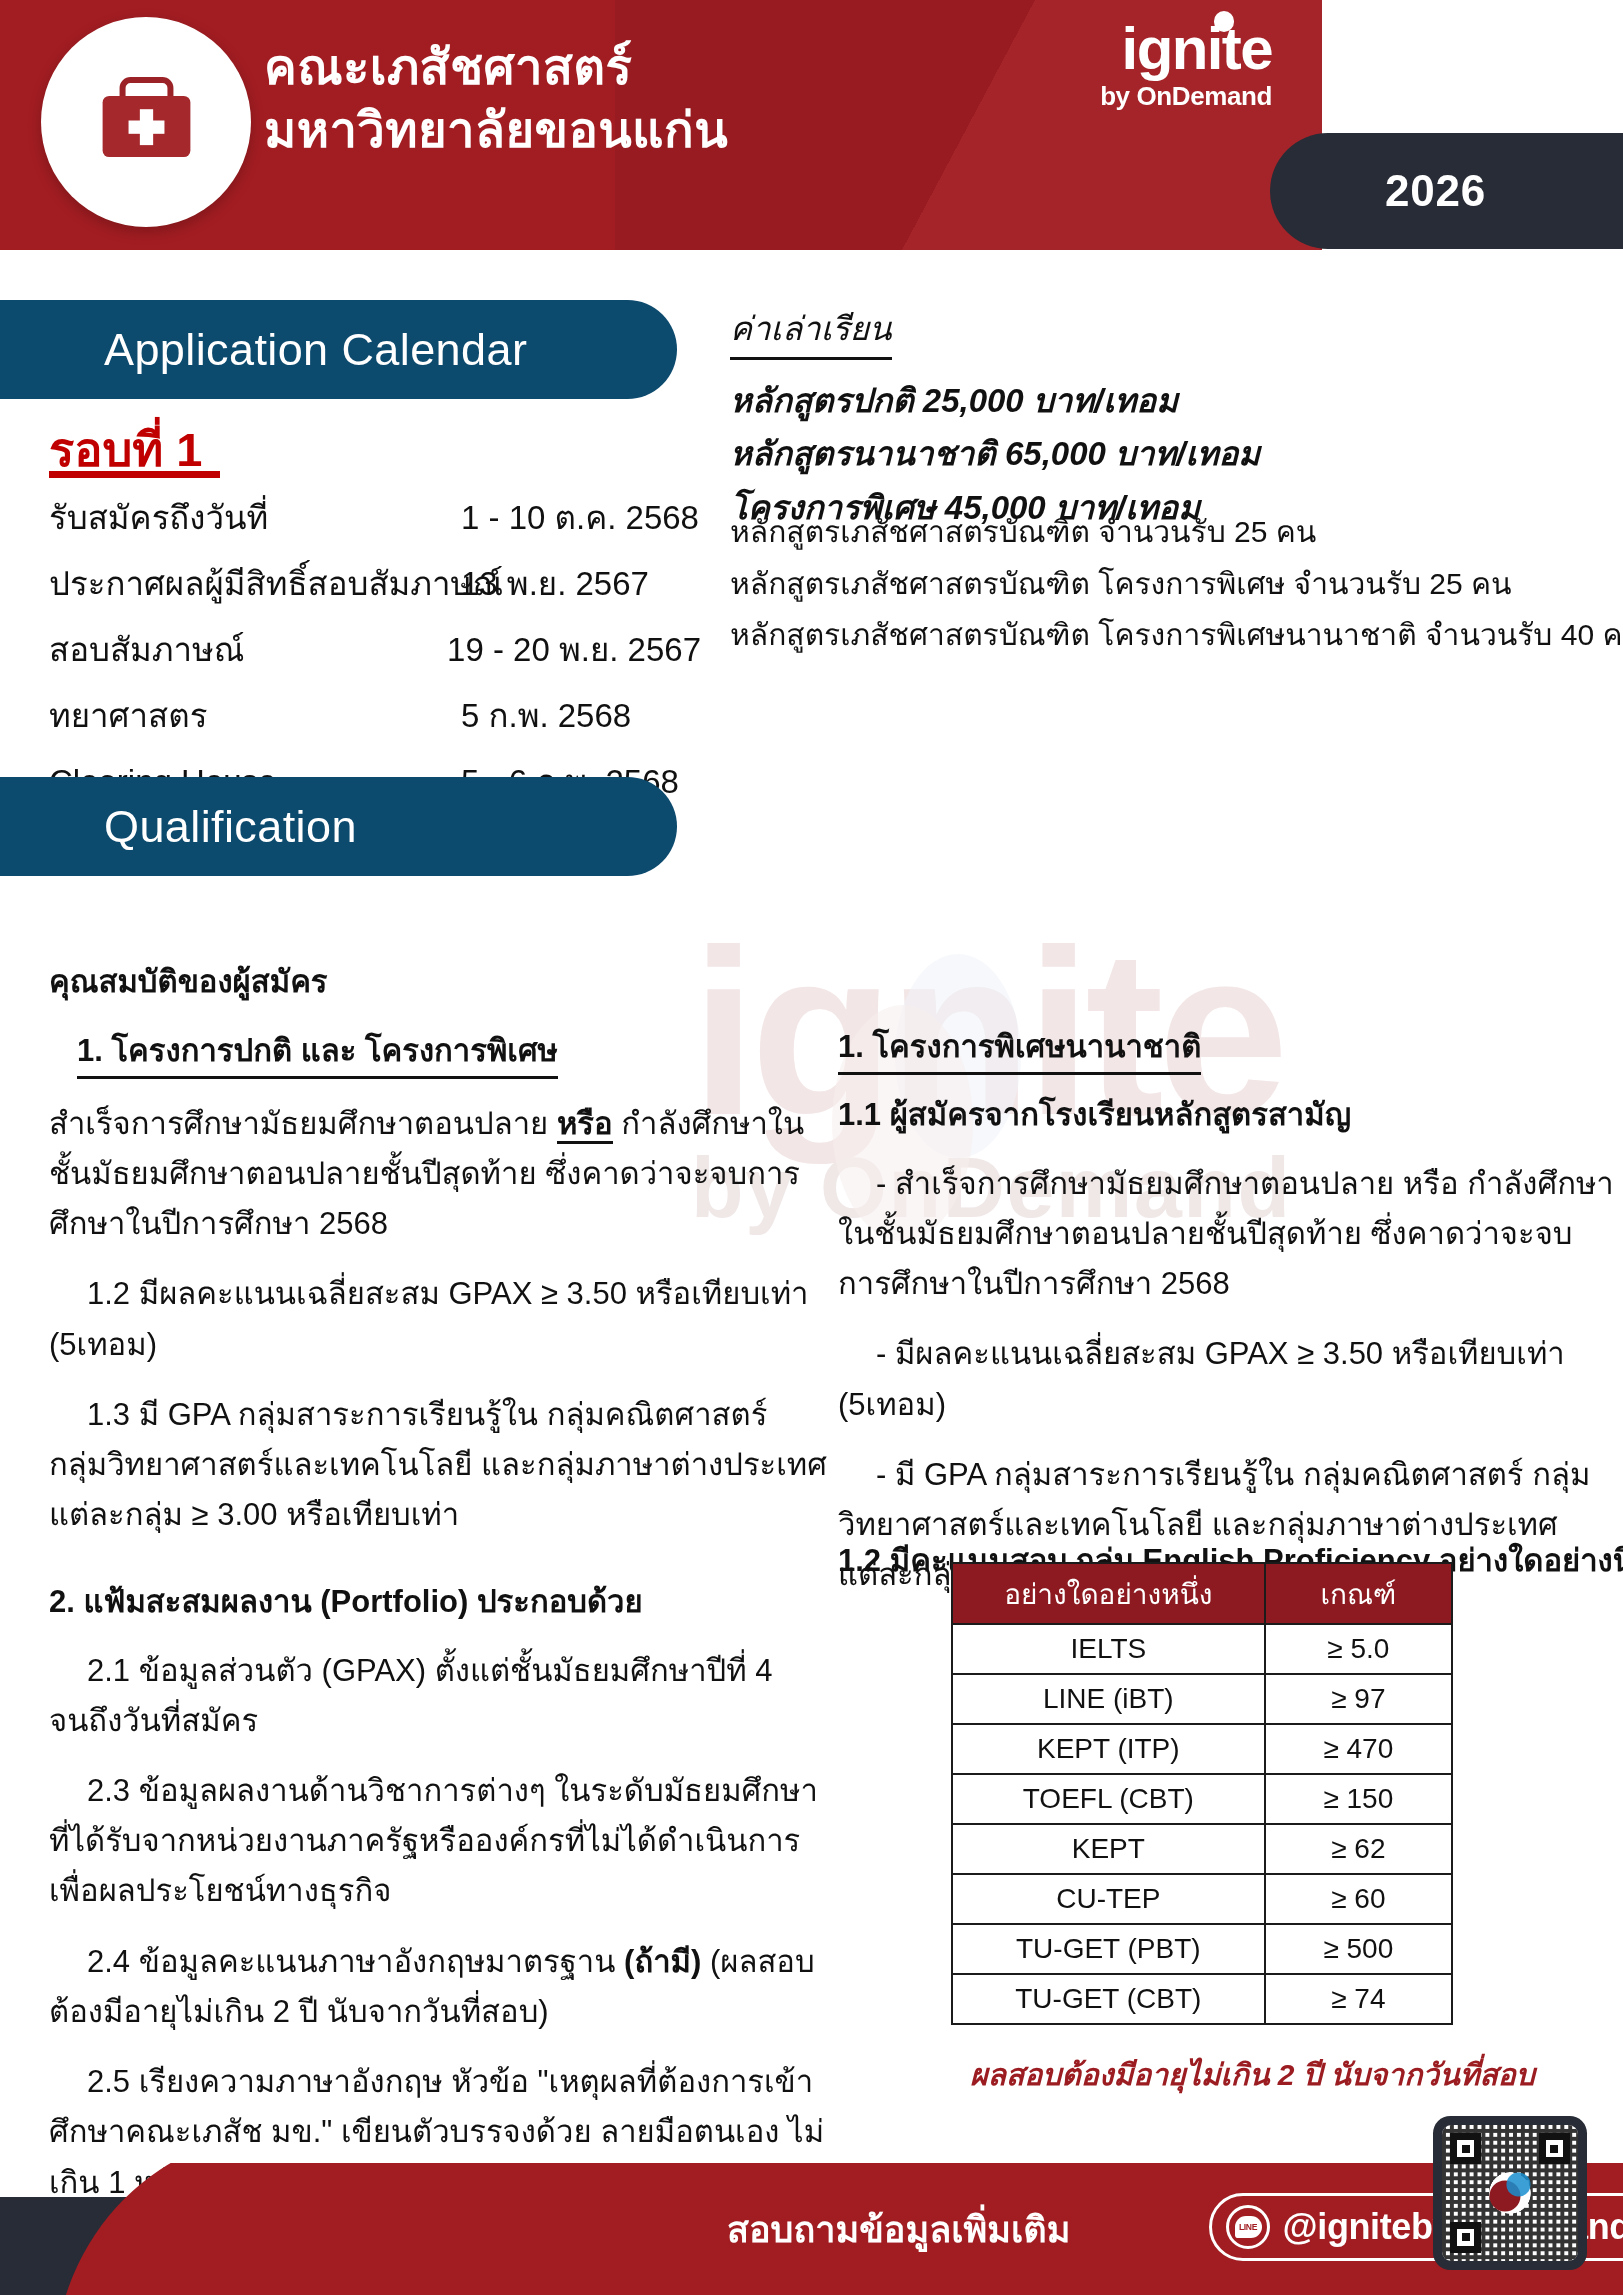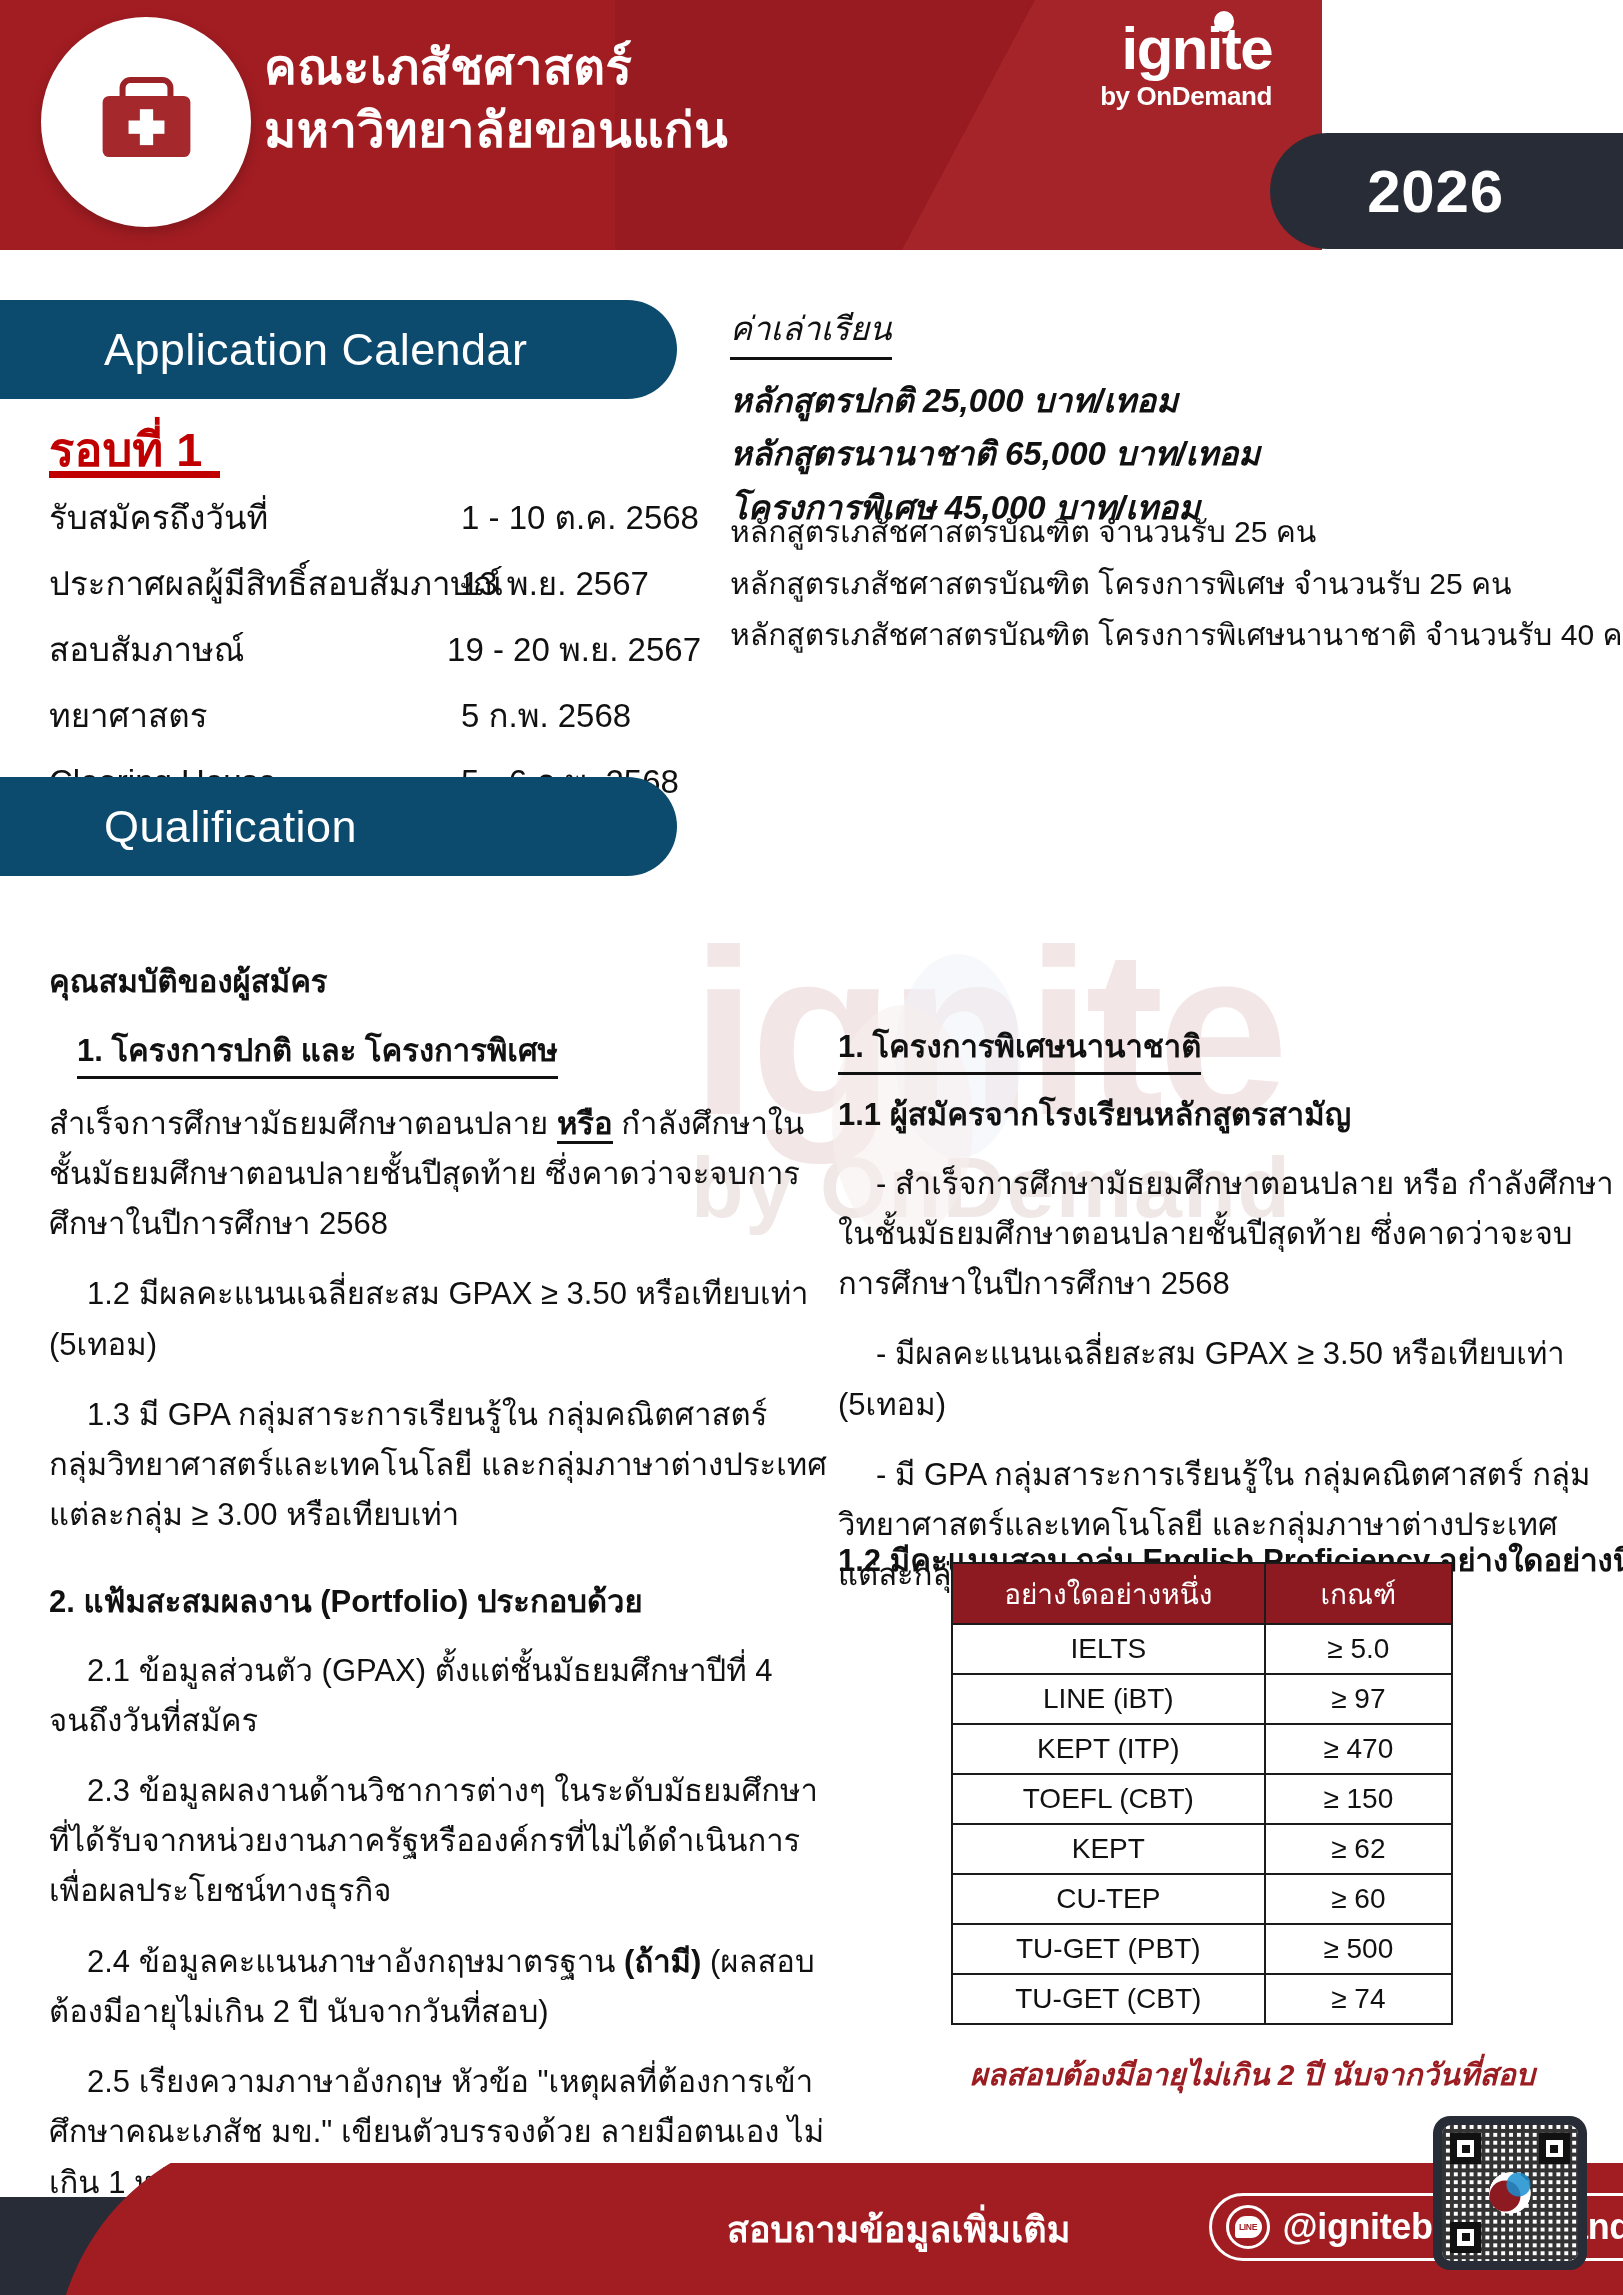--- a/index.html
+++ b/index.html
@@ -97,21 +97,21 @@
   }
   .year-badge {
     position: absolute; right: 0; top: 133px;
     width: 353px; height: 116px;
     background: #272c36;
     border-radius: 126px 0 0 126px;
     display: flex; align-items: center; justify-content: center;
     z-index: 5;
   }
   .year-badge span {
-    color: #ffffff; font-size: 60px; font-weight: bold;
+    color: #ffffff; font-size: 44px; font-weight: bold;
     letter-spacing: 0.8px; padding-right: 22px;
   }
 
   
   .pill {
     position: absolute; left: 0;
     height: 99px;
     background: #0c4a6e;
     border-radius: 0 71px 71px 0;
     display: flex; align-items: center;

